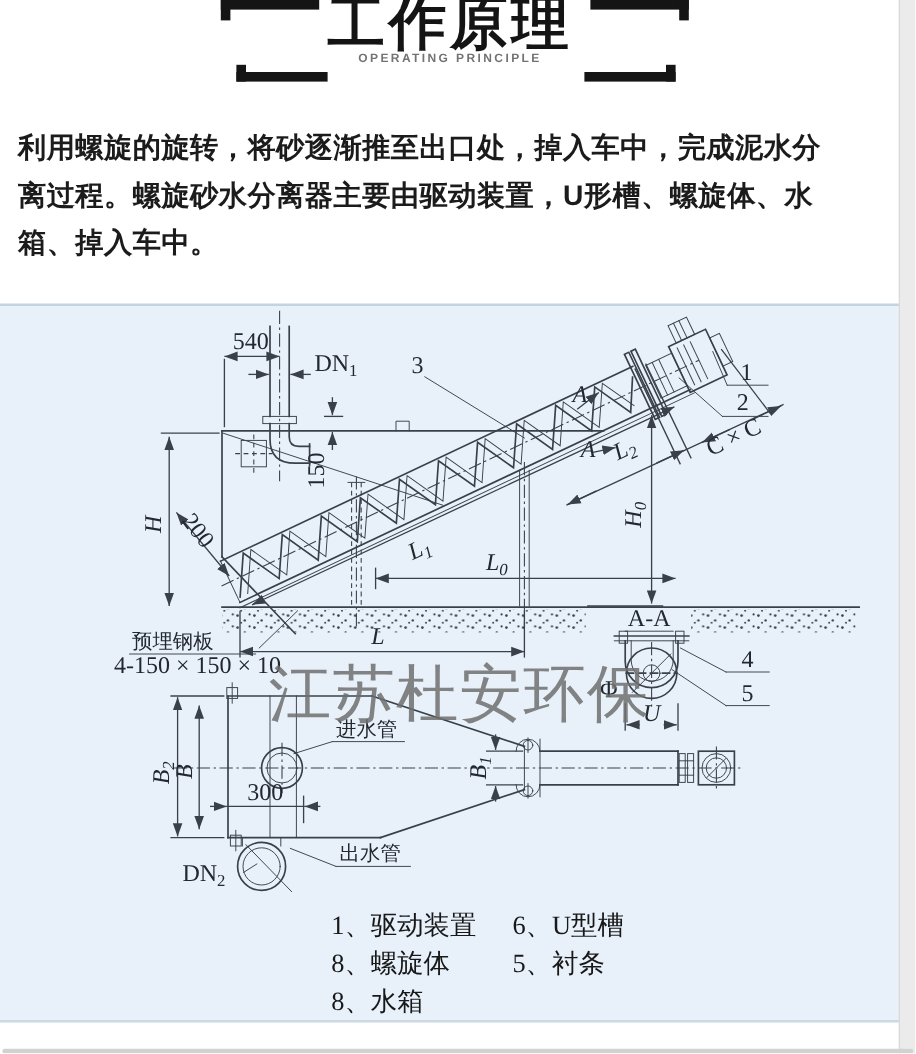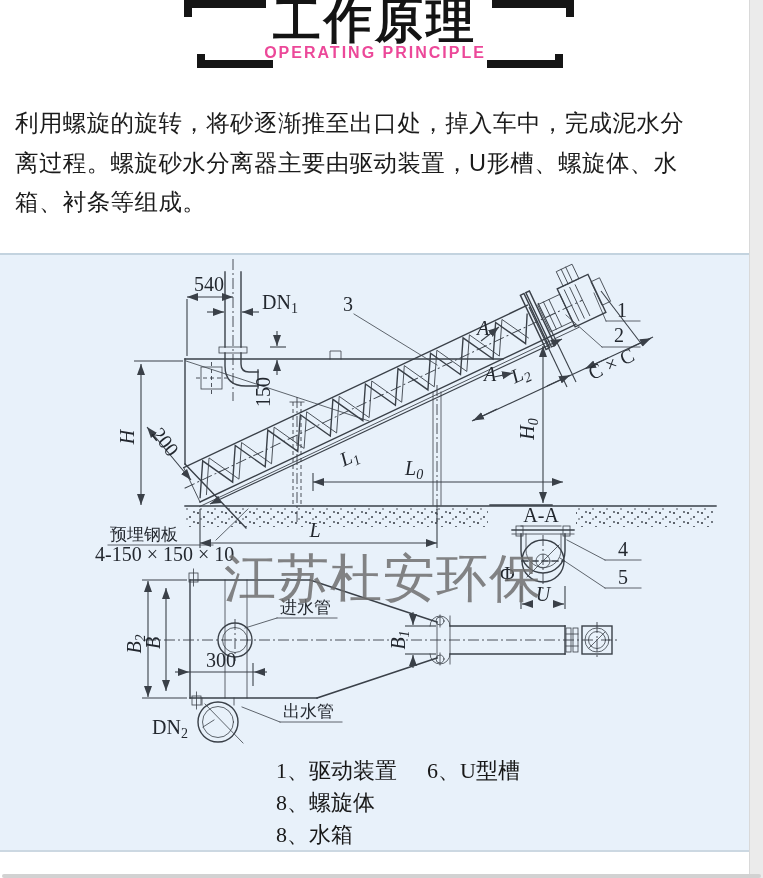--- a/index.html
+++ b/index.html
@@ -4,29 +4,29 @@
 <style>
   html,body{margin:0;padding:0;background:#ffffff;}
   .page{position:relative;width:763px;height:878px;background:#ffffff;overflow:hidden;
         font-family:"Liberation Sans","DejaVu Sans",sans-serif;}
   
   .edge{position:absolute;top:0;right:0;width:13px;height:878px;background:#ebebeb;border-left:1px solid #d9d9d9;}
   .bottom-shadow{position:absolute;left:2px;right:2px;bottom:0;height:4px;background:#d2d2d2;border-radius:2px;}
   
   .hdr{position:absolute;left:0;top:0;width:750px;text-align:center;}
   .hdr .title{margin-top:-7px;font-size:48px;line-height:1.15;font-weight:800;color:#141414;letter-spacing:3px;}
-  .hdr .subtitle{margin-top:-4px;font-size:16px;font-weight:700;color:#ec4899;letter-spacing:2px;}
+  .hdr .subtitle{margin-top:-4px;font-size:10px;font-weight:700;color:#737373;letter-spacing:2px;}
   .br{position:absolute;box-sizing:border-box;}
   .br-tl{left:184px;top:0;width:82px;height:17px;border-left:8px solid #151515;border-top:8px solid #151515;}
   .br-tr{left:492px;top:0;width:82px;height:17px;border-right:8px solid #151515;border-top:8px solid #151515;}
   .br-bl{left:197px;top:54px;width:76px;height:14px;border-left:8px solid #151515;border-bottom:8px solid #151515;}
   .br-br{left:487px;top:54px;width:76px;height:14px;border-right:8px solid #151515;border-bottom:8px solid #151515;}
   
   .intro{position:absolute;left:15px;top:104px;width:735px;font-size:23.5px;line-height:39.5px;
-         font-weight:400;color:#1b1b1b;letter-spacing:0.4px;white-space:nowrap;}
+         font-weight:700;color:#1b1b1b;letter-spacing:0.4px;white-space:nowrap;}
   
   .panel{position:absolute;left:0;top:253px;width:750px;height:599px;background:#e8f1fa;
          border-top:2px solid #c3d3df;border-bottom:2px solid #ccd8e2;box-sizing:border-box;}
   .panel svg{position:absolute;left:0;top:0;}
   
   .ln{stroke:#3a4048;stroke-width:1.4;fill:none;stroke-linecap:square;}
   .tn{stroke-width:0.8;}
   .dim{stroke:#3a4048;stroke-width:1.1;fill:none;}
   .cl{stroke:#3a4048;fill:none;stroke-width:0.9;stroke-dasharray:11 3 2 3;}
   .dsh{stroke:#3a4048;fill:none;stroke-width:0.9;stroke-dasharray:4 3;}
@@ -52,21 +52,21 @@
     <div class="subtitle">OPERATING PRINCIPLE</div>
   </div>
   <div class="br br-tl"></div>
   <div class="br br-tr"></div>
   <div class="br br-bl"></div>
   <div class="br br-br"></div>
 
   <div class="intro">
     <div>利用螺旋的旋转，将砂逐渐推至出口处，掉入车中，完成泥水分</div>
     <div>离过程。螺旋砂水分离器主要由驱动装置，U形槽、螺旋体、水</div>
-    <div>箱、衬条等组成。</div>
+    <div>箱、掉入车中。</div>
   </div>
 
   <div class="panel">
     <svg width="750" height="595" viewBox="0 255 750 595">
       <defs>
         <marker id="arr" markerWidth="12" markerHeight="10" refX="11" refY="5" orient="auto-start-reverse" markerUnits="userSpaceOnUse">
           <path d="M0,1 L11,5 L0,9 Z" fill="#3a4048"></path>
         </marker>
         <pattern id="gdots" width="14" height="10" patternUnits="userSpaceOnUse">
           <circle cx="2" cy="3" r="1.1" fill="#3a4048"></circle>
@@ -330,18 +330,19 @@
       <text class="wm" x="224" y="596">江苏杜安环保</text>
     </svg>
 
     <div class="legend legend-col1">
       <div>1、驱动装置</div>
       <div>8、螺旋体</div>
       <div>8、水箱</div>
     </div>
     <div class="legend legend-col2">
       <div>6、U型槽</div>
+      <div>5、衬条</div>
     </div>
   </div>
 
   <div class="edge"></div>
   <div class="bottom-shadow"></div>
 </div>
 
 </body></html>

